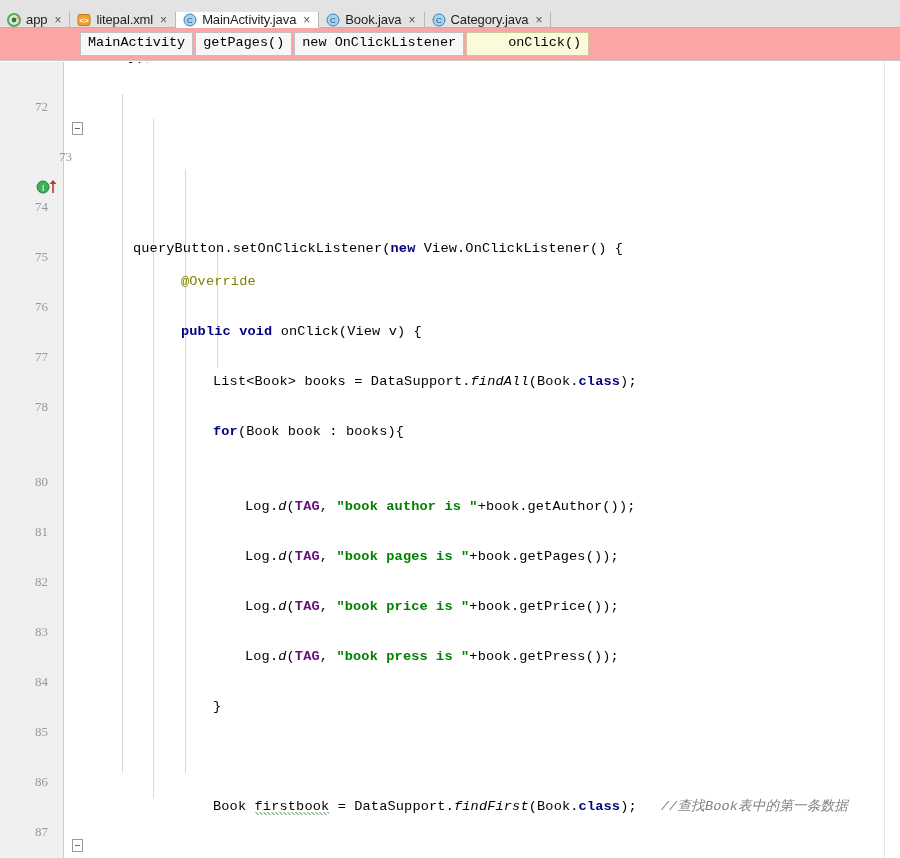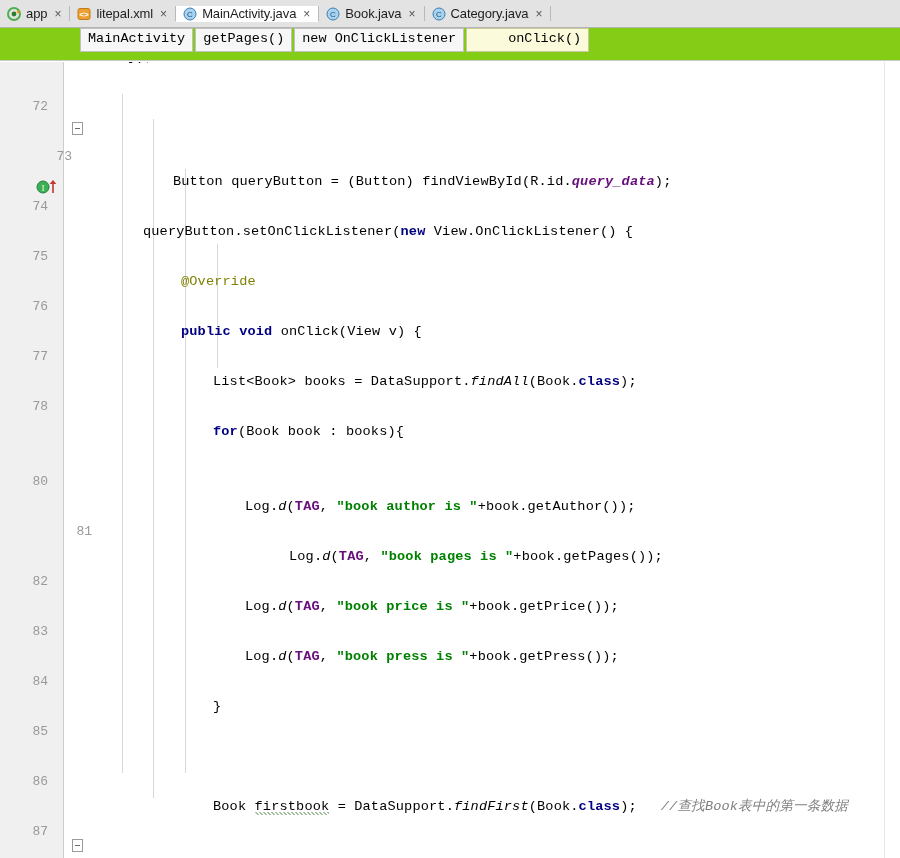--- a/index.html
+++ b/index.html
@@ -13,21 +13,21 @@
     font-family: "Liberation Sans", sans-serif;
     overflow: hidden;
     position: relative;
   }
 
   
   #tab-bar {
     height: 28px;
     background: #e3e3e3;
     display: flex;
-    align-items: center;
+    align-items: flex-end;
     border-bottom: 1px solid #b4b4b4;
     box-sizing: border-box;
   }
   .tab {
     display: flex;
     align-items: center;
     gap: 5px;
     padding: 0 8px 0 7px;
     background: #e3e3e3;
     border-right: 1px solid #b9b9b9;
@@ -61,24 +61,24 @@
     height: 14px;
     flex: 0 0 14px;
     display: inline-block;
     position: relative;
   }
   .icon svg { display: block; }
 
   
   #breadcrumb-bar {
     height: 33px;
-    background: #84cc16;
+    background: #fca5a5;
     border-bottom: 1px solid #c9c9c9;
     display: flex;
-    align-items: flex-start;
+    align-items: center;
     padding-left: 80px;
     box-sizing: border-box;
   }
   .crumb {
     font-family: "Liberation Mono", monospace;
     font-size: 13.5px;
     color: #000000;
     background: #f7f7f7;
     border: 1px solid #c0c0c0;
     padding: 3px 7px 4px 7px;
@@ -124,21 +124,21 @@
     position: relative;
     height: 25px;
     line-height: 25px;
     white-space: pre;
   }
   .lineno {
     position: absolute;
     left: 0;
     width: 48px;
     text-align: right;
-    font-family: Liberation Mono, monospace;
+    font-family: Liberation Serif, serif;
     font-size: 13px;
     color: #999999;
     line-height: 25px;
   }
   .code {
     position: absolute;
     left: 96px;
     font-family: "Liberation Mono", monospace;
     font-size: 13.6px;
     color: #000000;
@@ -334,26 +334,25 @@
 
   <div class="code-rows">
 
     <div class="row" style="top:7px;">
       <span class="lineno">72</span>
       <span class="code"></span>
     </div>
 
     <div class="row" style="top:32px;margin-left:24px;">
       <span class="lineno">73</span>
-      <span class="code" style="left:149px;">Button queryButton = (Button) findViewById(R.id.<span class="fld">query_data</span>);</span>
     </div>
 
     <div class="row" style="top:57px;">
       <span class="lineno">74</span>
-      <span class="code" style="left:143px;">queryButton.setOnClickListener(<span class="kw">new</span> View.OnClickListener() {</span>
+      <span class="code" style="left:133px;margin-top:17px;">queryButton.setOnClickListener(<span class="kw">new</span> View.OnClickListener() {</span>
     </div>
 
     <div class="row" style="top:82px;">
       <span class="lineno">75</span>
       <span class="code ann" style="left:181px;">@Override</span>
     </div>
 
     <div class="row" style="top:107px;">
       <span class="lineno">76</span>
       <span class="code" style="left:181px;"><span class="kw">public void</span> onClick(View v) {</span>
@@ -368,21 +367,21 @@
       <span class="lineno">78</span>
       <span class="code" style="left:213px;"><span class="kw">for</span>(Book book : books){</span>
     </div>
 
 
     <div class="row" style="top:207px;">
       <span class="lineno">80</span>
       <span class="code" style="left:245px;">Log.<span class="mth">d</span>(<span class="stc">TAG</span>, <span class="str">"book author is "</span>+book.getAuthor());</span>
     </div>
 
-    <div class="row" style="top:232px;margin-left:44px;">
+    <div class="row" style="top:232px;">
       <span class="lineno">81</span>
       <span class="code" style="left:245px;">Log.<span class="mth">d</span>(<span class="stc">TAG</span>, <span class="str">"book pages is "</span>+book.getPages());</span>
     </div>
 
     <div class="row" style="top:257px;">
       <span class="lineno">82</span>
       <span class="code" style="left:245px;">Log.<span class="mth">d</span>(<span class="stc">TAG</span>, <span class="str">"book price is "</span>+book.getPrice());</span>
     </div>
 
     <div class="row" style="top:282px;">

